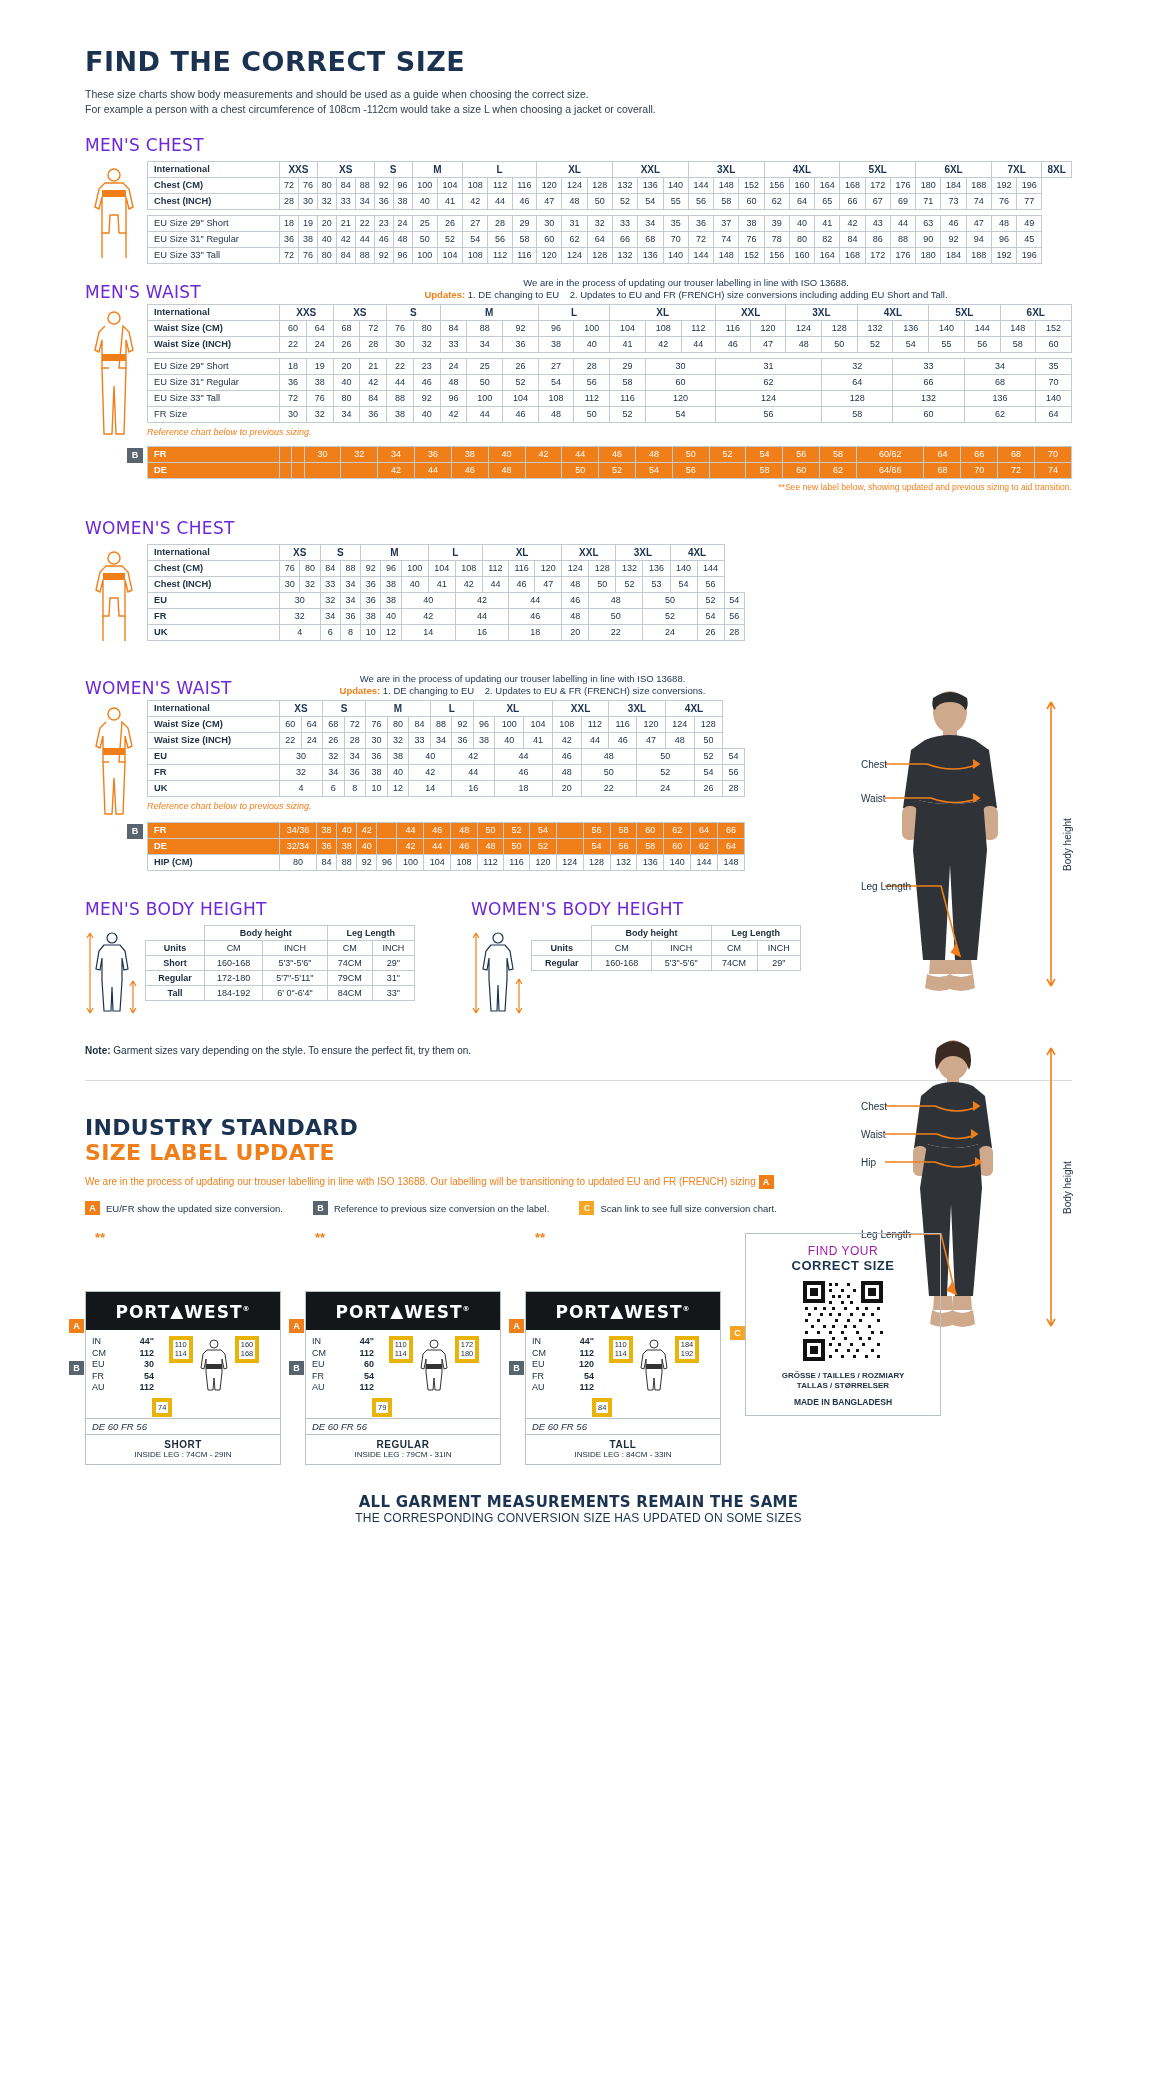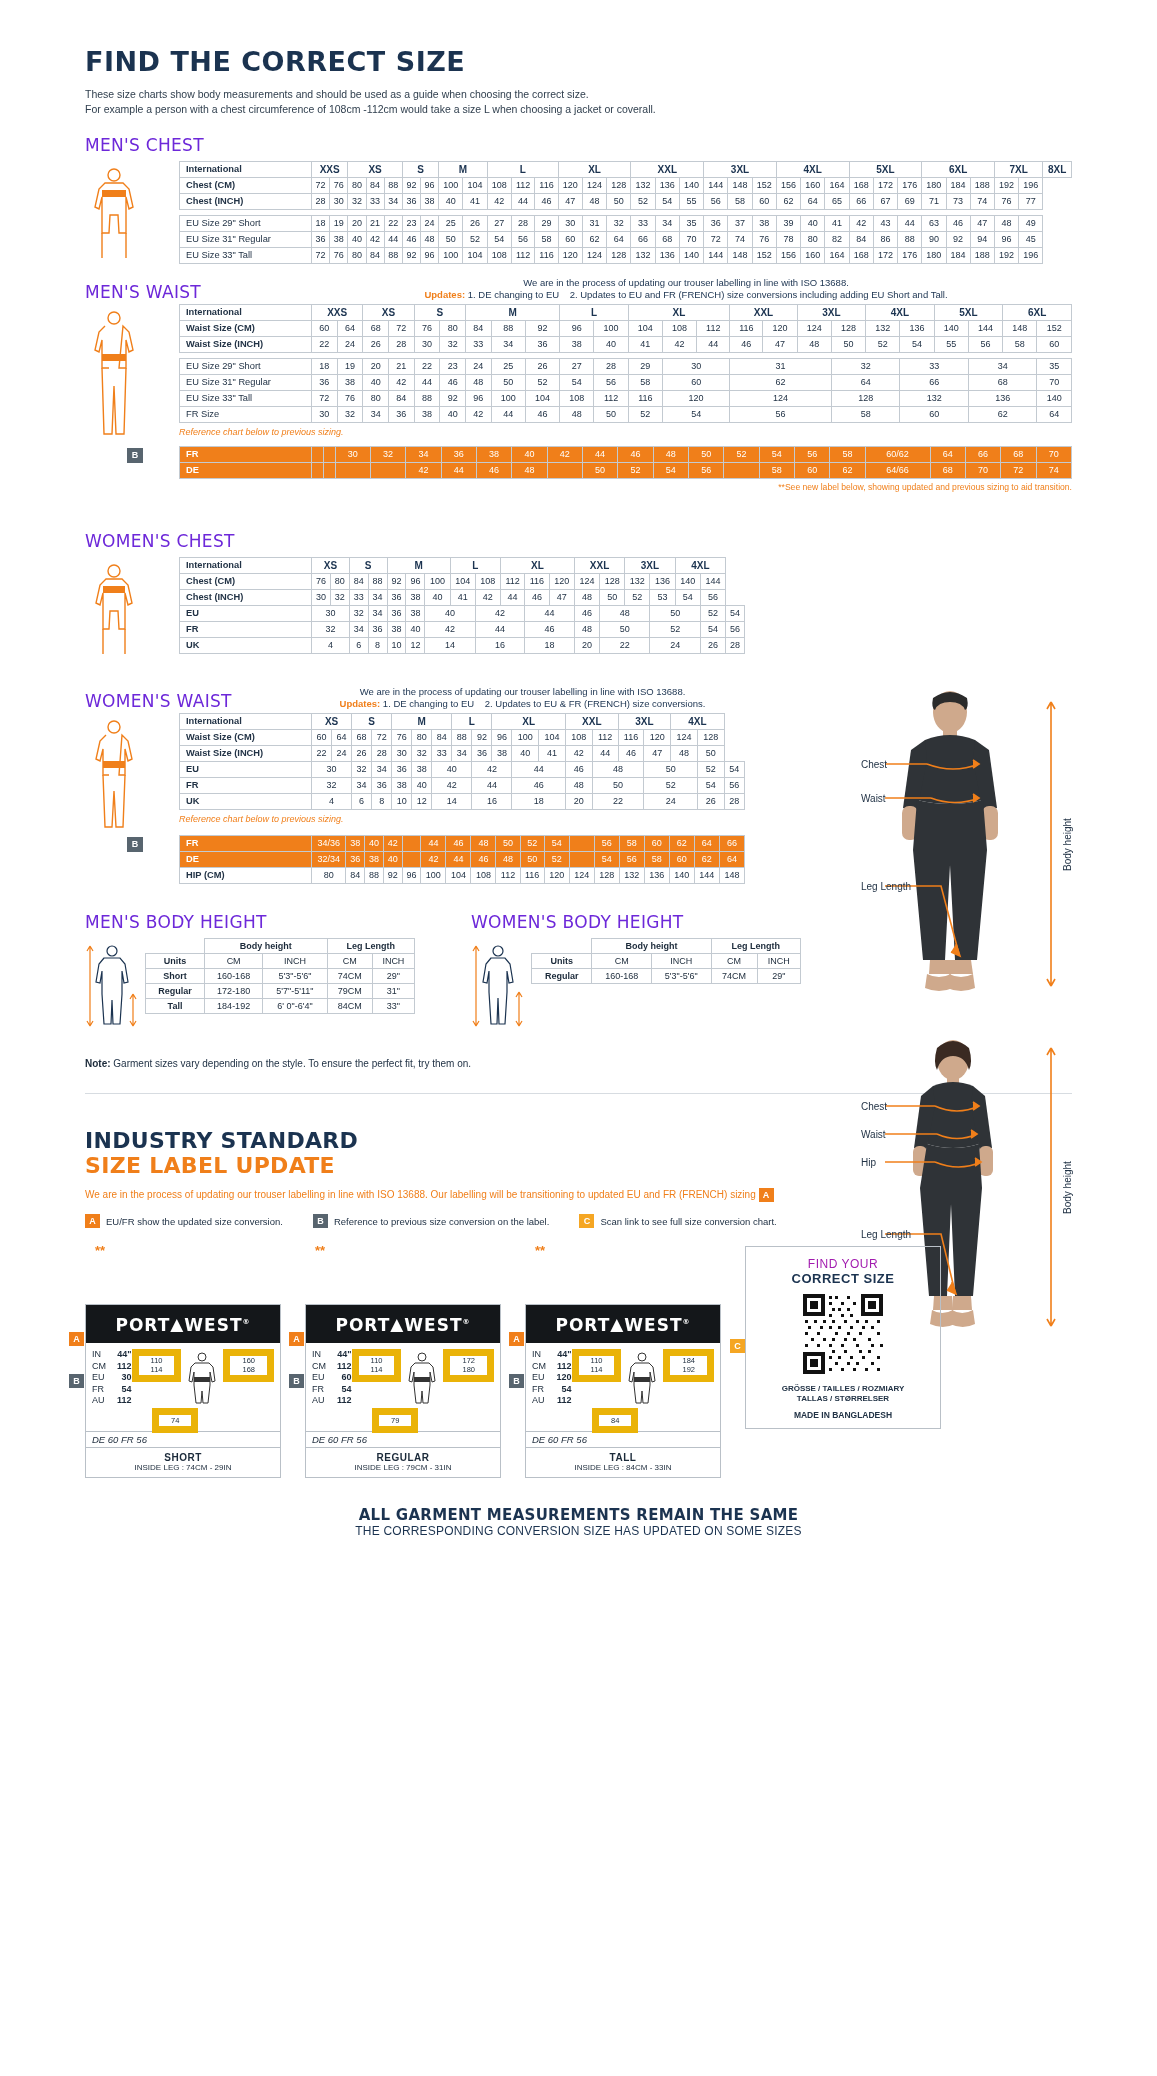--- a/index.html
+++ b/index.html
@@ -22,21 +22,21 @@
   .intro { font-size:10.5px; color:#31404f; line-height:1.45; margin-bottom:18px;}
   h2.sec-title {
     font-size:17px; font-weight:normal; color:#6d28d9; letter-spacing:0.3px;
     margin:18px 0 6px 0; font-family:"DejaVu Sans", sans-serif;
   }
   .sec-head-row { display:flex; align-items:flex-end; }
 
   
   .block { display:flex; align-items:flex-start; gap:0; }
   .figcol { width:62px; flex:0 0 62px; padding-top:2px;}
-  .tablewrap { flex:1 1 auto;margin-left:32px; }
+  .tablewrap { flex:1 1 auto; }
 
   table.sz { border-collapse:collapse; width:100%; font-size:9px; }
   table.sz td, table.sz th {
     border:1px solid #c3cad1; padding:1px 2px; text-align:center;
     height:15px; line-height:13px; color:#223346; font-weight:normal;
     white-space:nowrap;
   }
   table.sz td.lbl, table.sz th.lbl {
     text-align:left; padding-left:6px; font-weight:bold; width:132px; font-size:9.3px;
   }
@@ -92,21 +92,21 @@
   .stars { color:#f07f1a; font-size:13px; font-weight:bold; line-height:10px; margin-left:10px;}
   .lcard-inner { border:1px solid #b9c0c7; background:#fff;margin-top:48px; }
   .brandbar { background:#14171a; color:#fff; text-align:center; padding:10px 0 8px 0;}
   .brandbar .bname { font-family:"DejaVu Sans", sans-serif; font-weight:bold; font-size:17px; letter-spacing:1px;}
   .lbody { display:flex; padding:6px 6px 2px 6px; font-size:9px;}
   .lcodes { width:62px;}
   .lcodes div { display:flex; justify-content:space-between; line-height:11.5px;}
   .lcodes .k { font-weight:normal; }
   .lcodes .v { font-weight:bold; }
   .lfig { flex:1; display:flex; justify-content:center; align-items:flex-start; gap:2px;}
-  .chip { border:7px solid #eab308; font-size:7.5px; line-height:8.5px; padding:1px 12px; }
+  .chip { border:4px solid #eab308; font-size:7.5px; line-height:8.5px; padding:1px 2px; }
   .de-row { border-top:1px solid #b9c0c7; font-size:9.5px; padding:2px 6px; font-style:italic;}
   .lfoot { border-top:1px solid #b9c0c7; text-align:center; padding:4px 2px 5px 2px;}
   .lfoot .ft1 { font-weight:bold; font-size:10px; letter-spacing:0.5px;}
   .lfoot .ft2 { font-size:8px; }
   .badgeA { position:absolute; left:-16px; top:86px; width:15px; height:14px; background:#f07f1a; color:#fff; text-align:center; line-height:14px; font-size:9px; font-weight:bold;}
   .badgeB { position:absolute; left:-16px; top:128px; width:15px; height:14px; background:#58656f; color:#fff; text-align:center; line-height:14px; font-size:9px; font-weight:bold;}
 
   .qrcard { width:196px; border:1px solid #b9c0c7; text-align:center; padding:10px 6px 8px 6px; position:relative;}
   .qr-t1 { font-size:12px; color:#a21caf; letter-spacing:0.5px;}
   .qr-t2 { font-size:13px; font-weight:bold; color:#1b3350; letter-spacing:0.5px; margin-bottom:6px;}
@@ -587,21 +587,21 @@
                 <td>70</td>
                 <td>72</td>
                 <td>74</td>
           </tr>
         </tbody>
           </table>
         <div class="seenew">**See new label below, showing updated and previous sizing to aid transition.</div>
       </div>
     </div>
 
-    <h2 class="sec-title" style="margin-top:39px;">WOMEN'S CHEST</h2>
+    <h2 class="sec-title" style="margin-top:26px;">WOMEN'S CHEST</h2>
     <div class="block" style="max-width:660px;">
       <div class="figcol fig">
         <svg width="58" height="100" viewBox="0 0 58 100">
           <path d="M29 6 a6 6 0 1 1 0 12 a6 6 0 1 1 0 -12" fill="none" stroke="#f07f1a" stroke-width="1.4"></path>
           <path d="M21 20 L15 26 L11 44 L15 46 L18 34 L18 70 L24 70 L25 52 L33 52 L34 70 L40 70 L40 34 L43 46 L47 44 L43 26 L37 20 Z" fill="none" stroke="#f07f1a" stroke-width="1.4"></path>
           <rect x="18" y="27" width="22" height="7" fill="#f07f1a"></rect>
           <path d="M18 70 L18 95 M40 70 L40 95" stroke="#f07f1a" stroke-width="1.4" fill="none"></path>
         </svg>
       </div>
       <div class="tablewrap">

